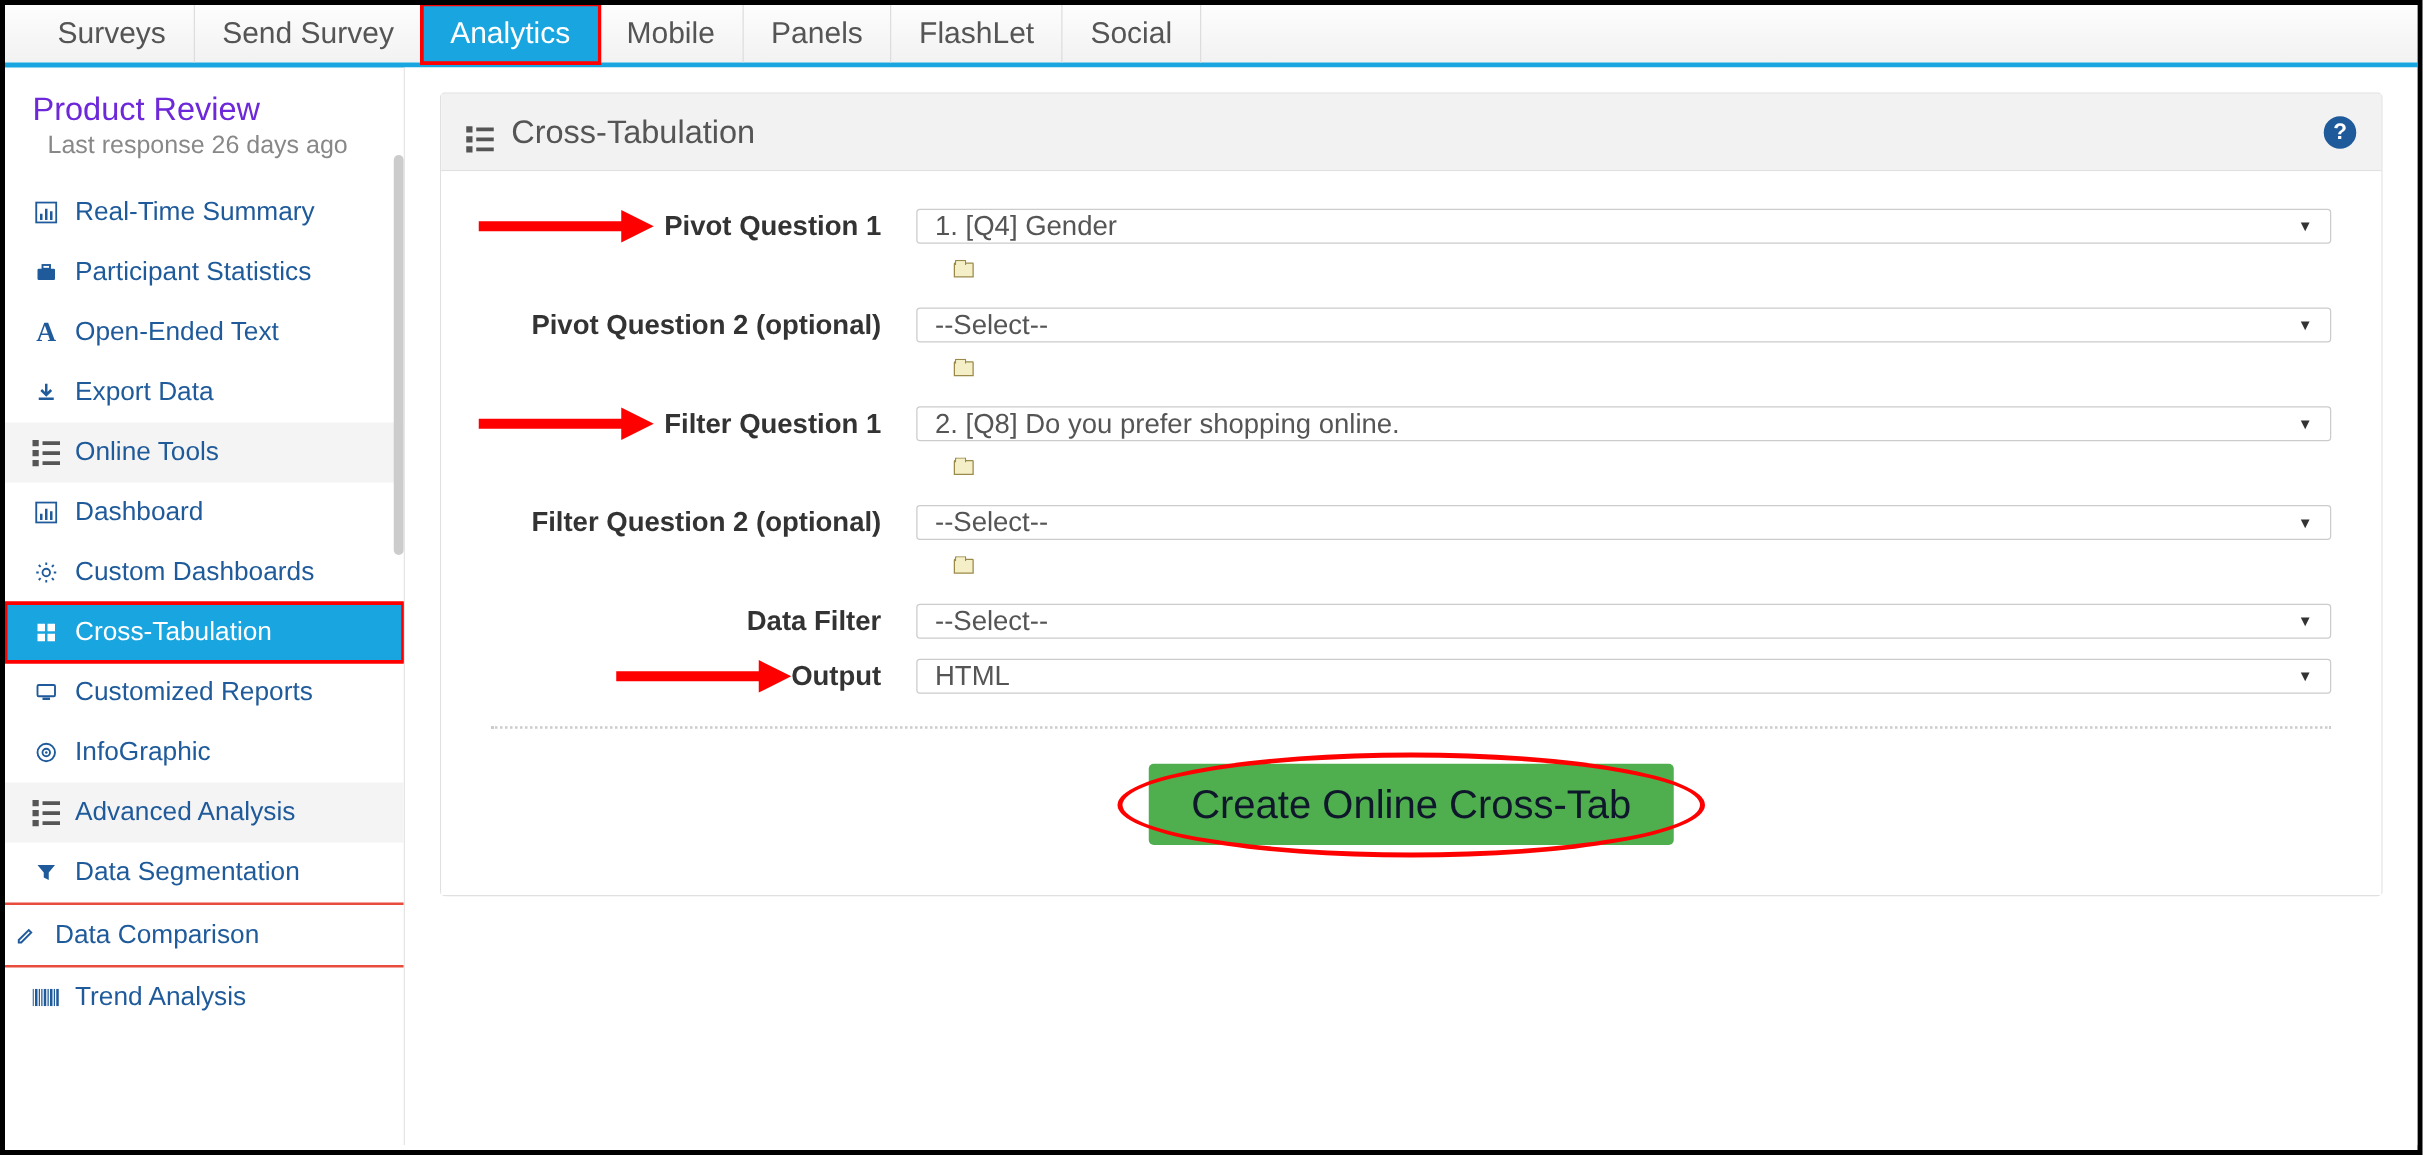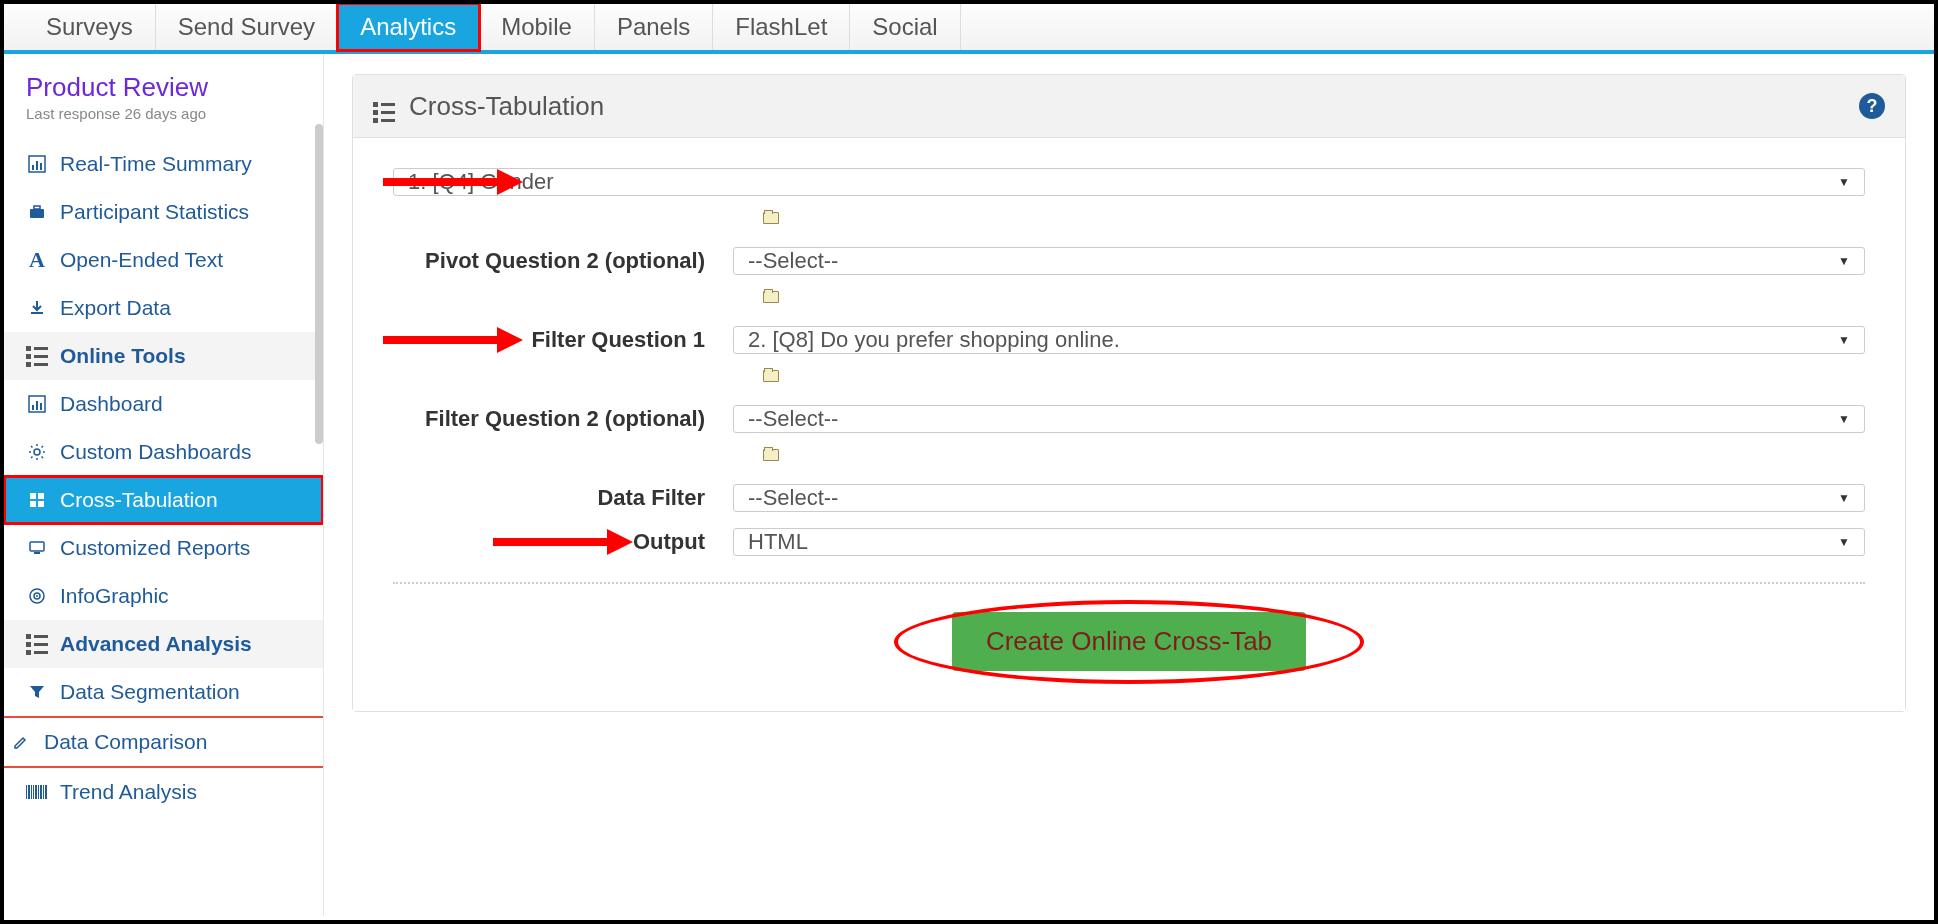--- a/index.html
+++ b/index.html
@@ -55,36 +55,36 @@
     padding-top: 18px;
     position: relative;
     overflow: hidden;
   }
   .survey-title {
     color: #6d28d9;
     font-size: 26px;
     padding: 0 22px 2px;
   }
   .survey-sub {
-    font-size: 15px;
+    font-size: 20px;
     color: #888;
-    padding: 0 22px 18px;
+    padding: 0 34px 18px;
   }
   .side-item {
     display: flex;
     align-items: center;
     gap: 12px;
     padding: 12px 22px;
     color: #1f5a9a;
     font-size: 21px;
     cursor: pointer;
   }
   .side-item.heading {
     background: #f4f4f4;
-    font-weight: bold;
+    font-weight: normal;
   }
   .side-item.active {
     background: #19a5df;
     color: #fff;
   }
   .side-item.red-border {
     border-top: 2px solid #e74c3c;
   }
   .side-item .ic {
     width: 22px;
@@ -231,22 +231,22 @@
     border-top: 2px dotted #ccc;
     margin: 26px 0 28px;
   }
   .submit-row {
     text-align: center;
     position: relative;
   }
   .btn-green {
     display: inline-block;
     background: #4fae4e;
-    color: #7f1d1d;
-    font-size: 26px;
+    color: #0f172a;
+    font-size: 32px;
     padding: 14px 34px;
     border: none;
     border-radius: 4px;
     cursor: pointer;
   }
   .oval {
     position:absolute;
     border: 4px solid #ff0000;
     border-radius: 50%;
     left: 50%;
@@ -493,20 +493,21 @@
         <span class="title">Cross-Tabulation</span>
         <span class="help">?</span>
       </div>
       <div class="panel-body">
 
         <div class="form-row">
           <div class="arrow-ann">
               <div class="shaft"></div>
               <div class="head"></div>
             </div>
+          <div class="form-label">Pivot Question 1</div>
           <div class="form-select">
             <span>1. [Q4] Gender</span>
             <span class="caret">▼</span>
           </div>
         </div>
         <div class="folder-row"><span class="folder-ic"></span></div>
 
         <div class="form-row">
           <div class="form-label">Pivot Question 2 (optional)</div>
           <div class="form-select">

